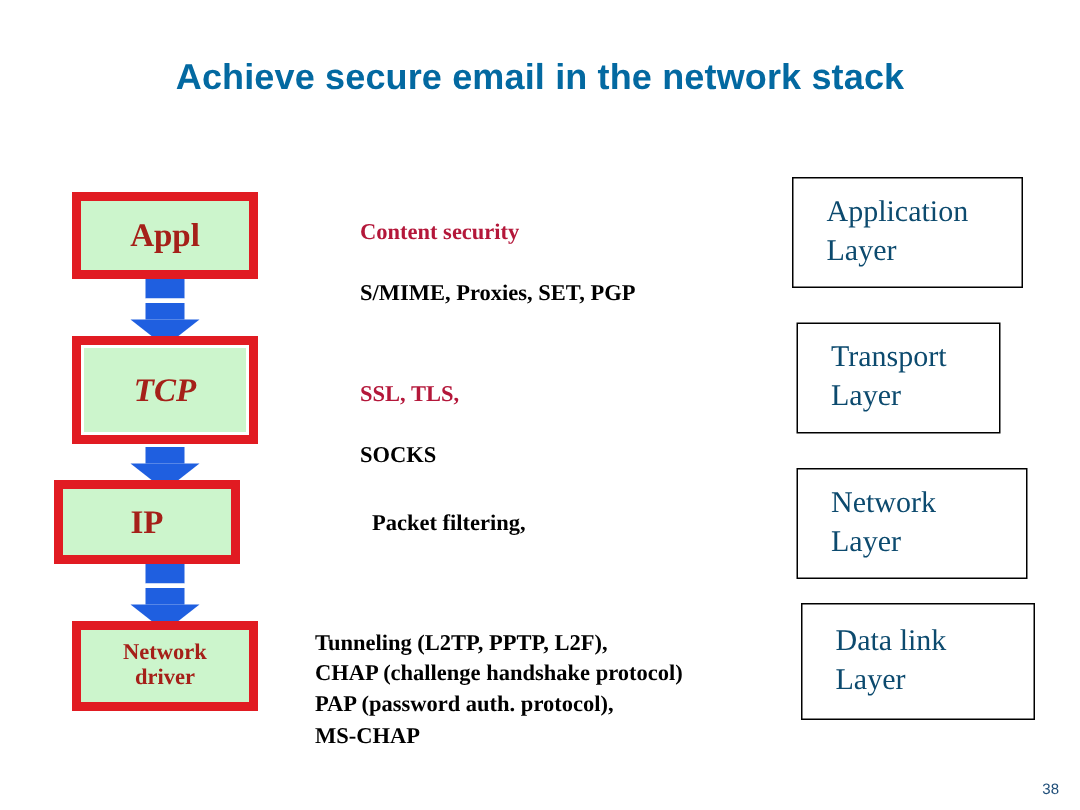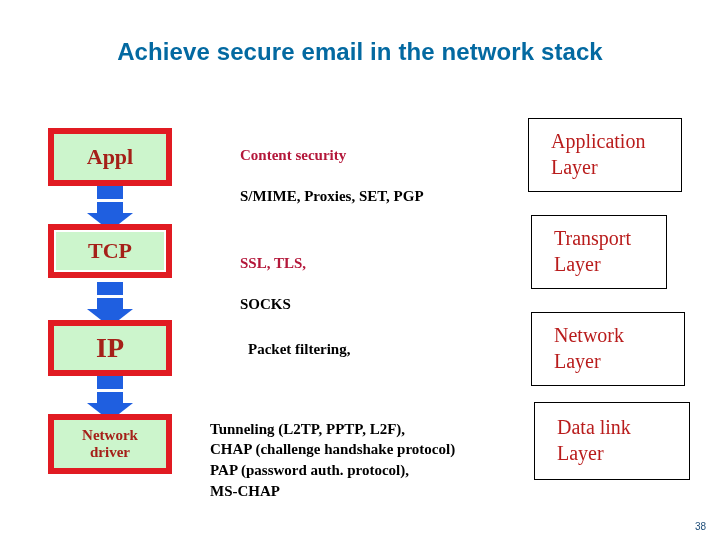--- a/index.html
+++ b/index.html
@@ -106,21 +106,21 @@
     color: #000000;
   }
   .proto-sub.indent { padding-left: 8px; }
 
   
   .layer-box {
     position: absolute;
     box-sizing: border-box;
     background: #ffffff;
     border: 1px solid #000000;
-    color: #b91c1c;
+    color: #0c4a6e;
     font-family: "Liberation Serif", serif;
     font-size: 20px;
     line-height: 1.28;
     display: flex;
     align-items: center;
     padding-left: 22px;
     z-index: 3;
   }
   .layer-label {
     display: block;
@@ -139,25 +139,25 @@
 </style>
 </head>
 <body>
 
 <div id="slide-title">Achieve secure email in the network stack</div>
 
 <div class="stack-box" id="box-appl" style="left:48px; top:128px; width:124px; height:58px; font-size:22px;">
   <span class="stack-label">Appl</span>
 </div>
 
-<div class="stack-box inner-rule" id="box-tcp" style="left:48px; top:224px; width:124px; height:54px; font-size:22px;">
+<div class="stack-box inner-rule" id="box-tcp" style="left:48px; top:224px; width:124px; height:72px; font-size:22px;font-style:italic;">
   <span class="stack-label">TCP</span>
 </div>
 
-<div class="stack-box" id="box-ip" style="left:48px; top:320px; width:124px; height:56px; font-size:28px;">
+<div class="stack-box" id="box-ip" style="left:36px; top:320px; width:124px; height:56px; font-size:22px;">
   <span class="stack-label">IP</span>
 </div>
 
 <div class="stack-box" id="box-network-driver" style="left:48px; top:414px; width:124px; height:60px; font-size:15px;">
   <span class="stack-label">Network
 driver</span>
 </div>
 
 <div class="arrow" style="left:87px; top:186px;">
   <div class="shaft-top"></div>

